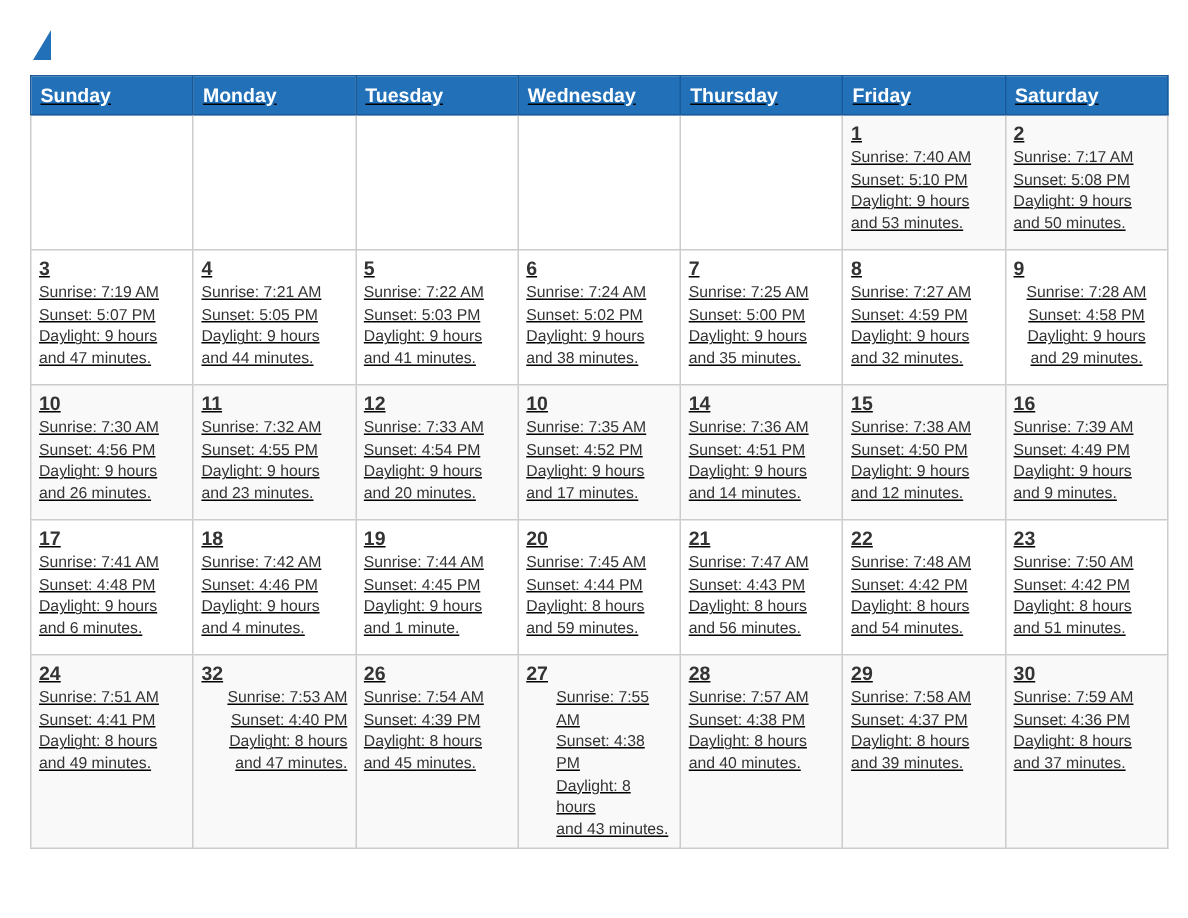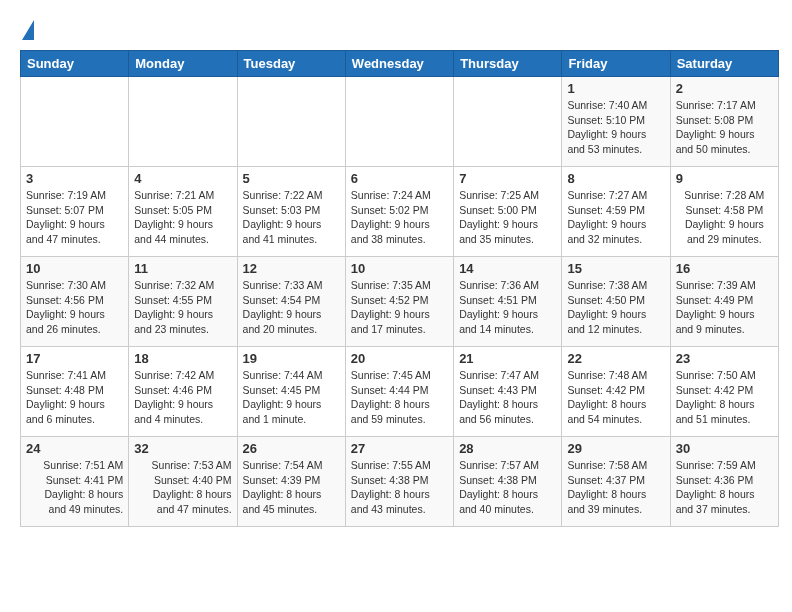--- a/index.html
+++ b/index.html
@@ -6,20 +6,21 @@
     body {
       font-family: Arial, sans-serif;
       background: #fff;
       width: 792px;
       min-height: 612px;
       overflow: hidden;
     }
     .page {
       width: 792px;
       padding: 20px 13px 10px 20px;
+      text-decoration: underline;
     }
     .header {
       display: flex;
       justify-content: space-between;
       align-items: flex-start;
       margin-bottom: 10px;
     }
     .logo {
       display: flex;
       flex-direction: column;
@@ -290,42 +291,42 @@
             <span class="day-num">23</span>
             <div class="day-info" style="white-space: pre-line;">Sunrise: 7:50 AM
 Sunset: 4:42 PM
 Daylight: 8 hours
 and 51 minutes.</div>
           </td>
         </tr>
         <tr>
           <td>
             <span class="day-num">24</span>
-            <div class="day-info" style="white-space: pre-line; text-align: right;">Sunrise: 7:51 AM
+            <div class="day-info" style="white-space: pre-line;">Sunrise: 7:51 AM
 Sunset: 4:41 PM
 Daylight: 8 hours
 and 49 minutes.</div>
           </td>
           <td>
             <span class="day-num">32</span>
             <div class="day-info" style="white-space: pre-line; text-align: right;">Sunrise: 7:53 AM
 Sunset: 4:40 PM
 Daylight: 8 hours
 and 47 minutes.</div>
           </td>
           <td>
             <span class="day-num">26</span>
             <div class="day-info" style="white-space: pre-line;">Sunrise: 7:54 AM
 Sunset: 4:39 PM
 Daylight: 8 hours
 and 45 minutes.</div>
           </td>
           <td>
             <span class="day-num">27</span>
-            <div class="day-info" style="white-space: pre-line;">Sunrise: 7:55 AM
+            <div class="day-info" style="white-space: pre-line; margin-left: 20px;">Sunrise: 7:55 AM
 Sunset: 4:38 PM
 Daylight: 8 hours
 and 43 minutes.</div>
           </td>
           <td>
             <span class="day-num">28</span>
             <div class="day-info" style="white-space: pre-line;">Sunrise: 7:57 AM
 Sunset: 4:38 PM
 Daylight: 8 hours
 and 40 minutes.</div>

